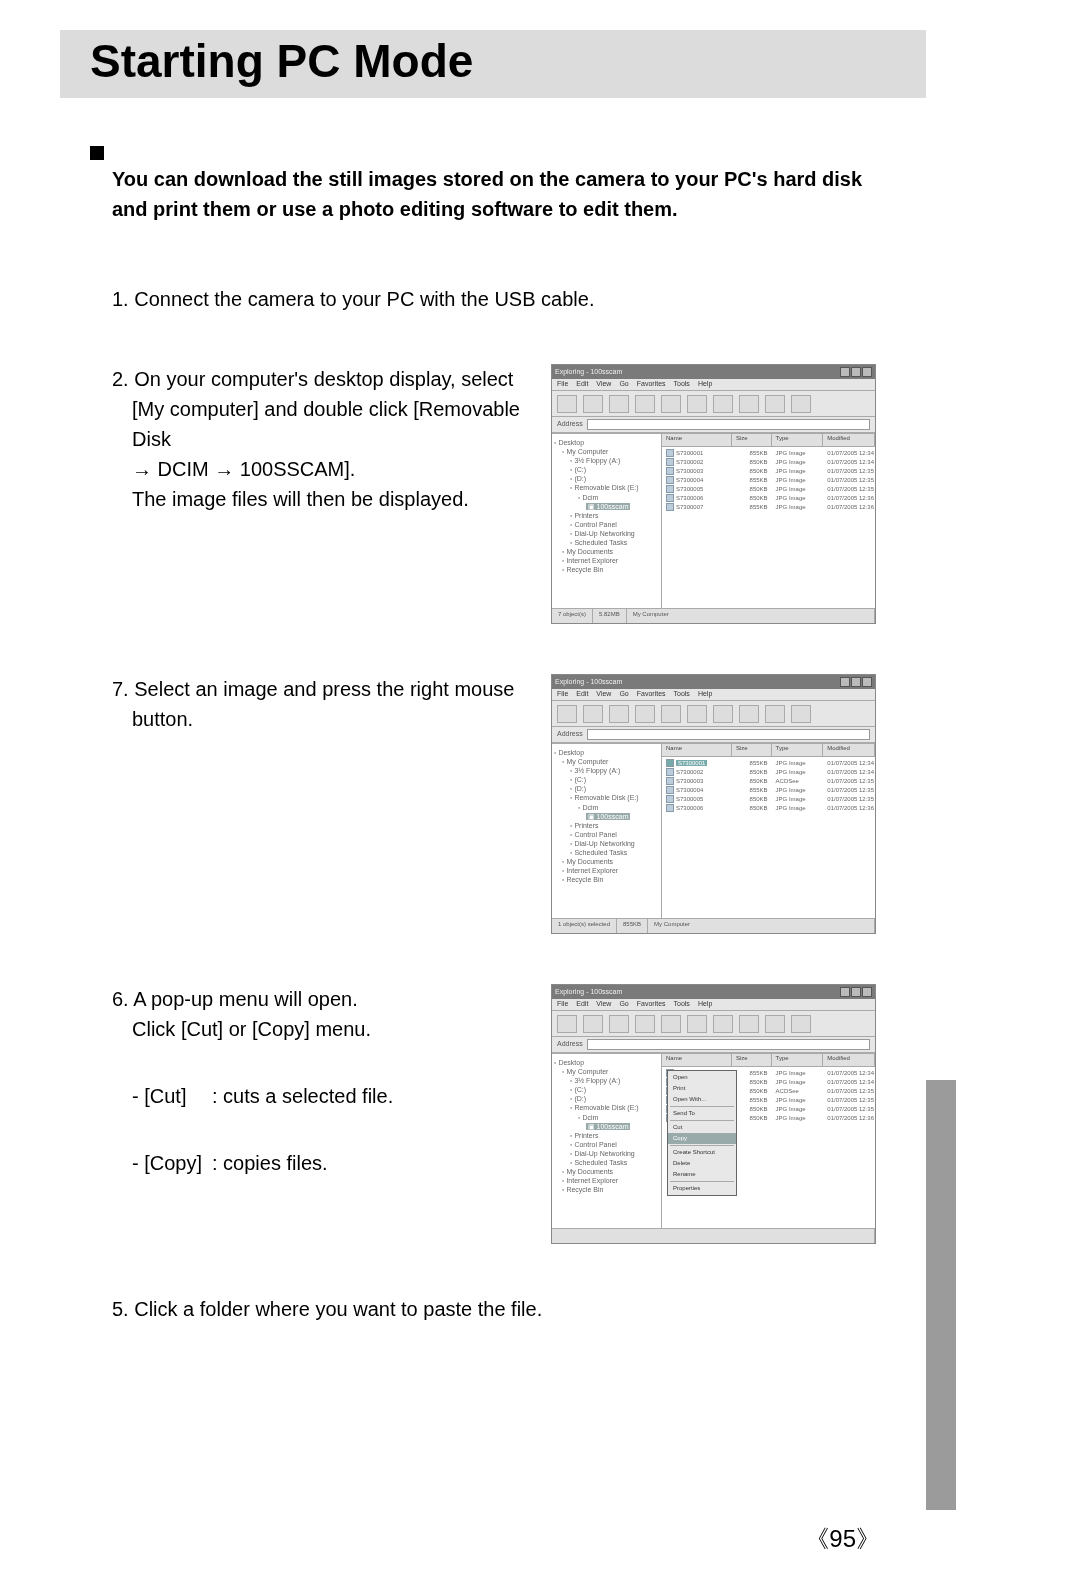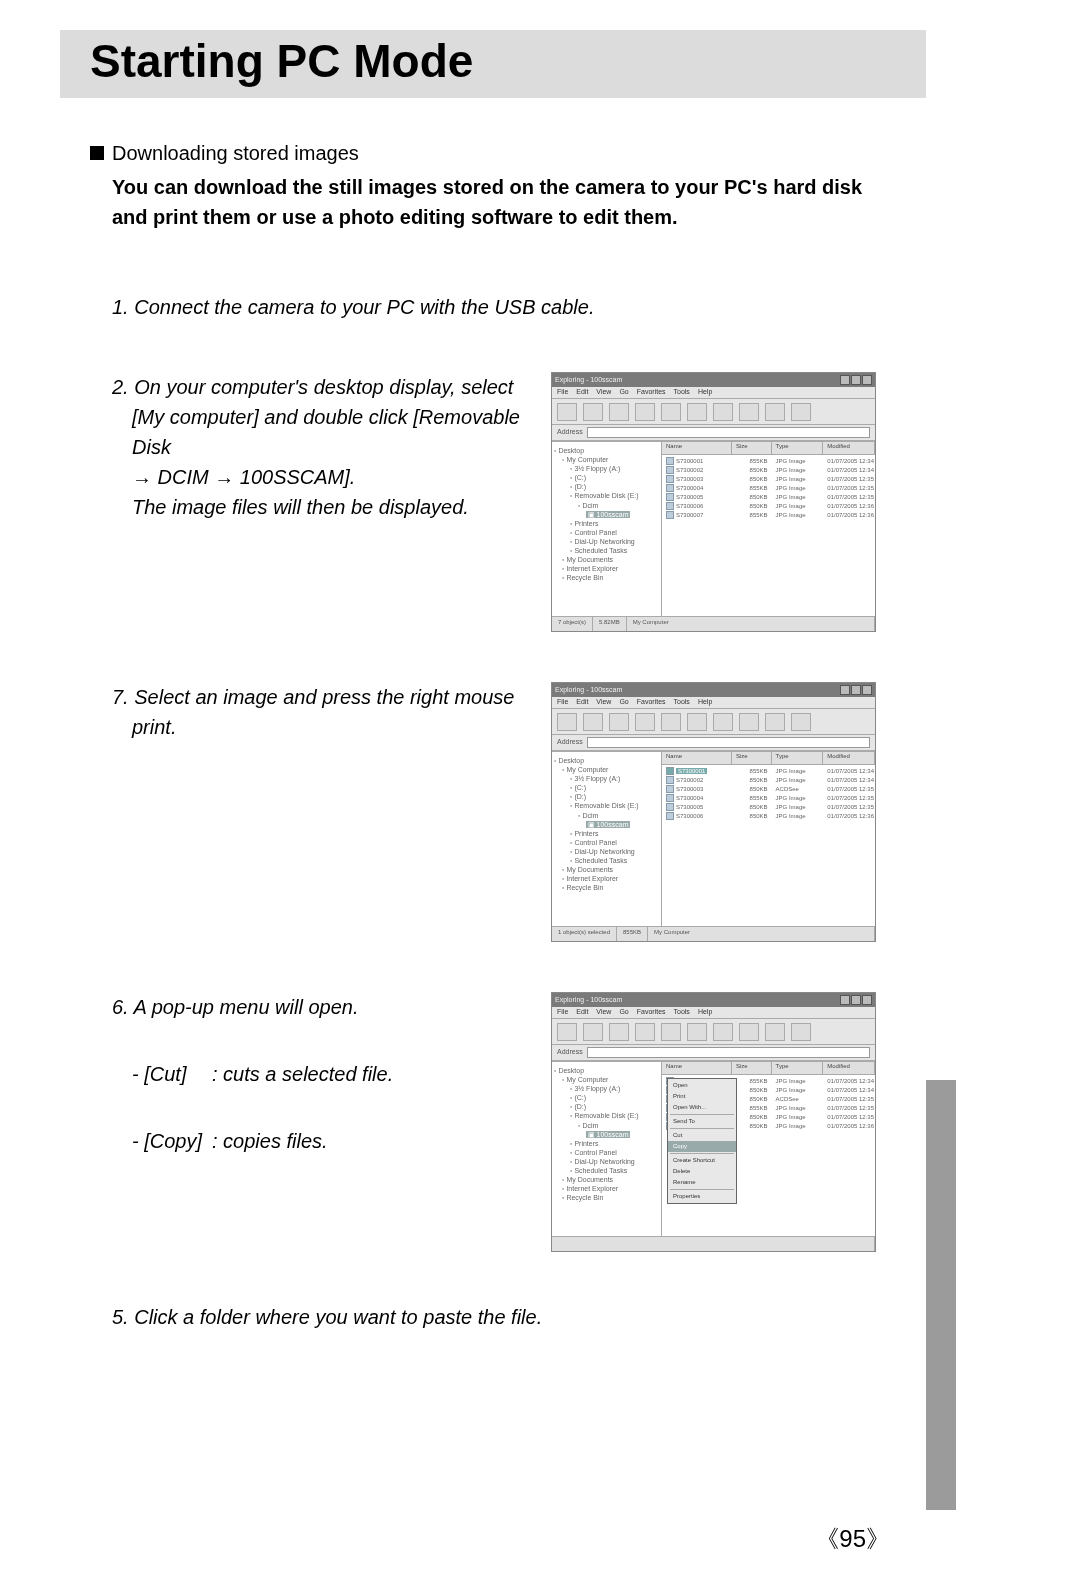--- a/index.html
+++ b/index.html
@@ -50,21 +50,20 @@
   }
   .step {
     display: flex;
     align-items: flex-start;
     margin-left: 22px;
     margin-bottom: 50px;
   }
   .step-text {
     flex: 1;
     padding-right: 20px;
-    font-style: italic;
   }
   .sub {
     margin-left: 20px;
   }
   .def-row { display: flex; margin-left: 20px; margin-top: 37px; }
   .def-key { width: 80px; }
   .explorer {
     width: 325px; height: 260px;
     flex: 0 0 auto;
     background: #cfcfcf;
@@ -130,37 +129,36 @@
     font-size:6px; padding:1px 0;
   }
   .popup div{ padding:1px 5px; color:#333; white-space:nowrap; }
   .popup .hl{ background:#9aa; color:#fff; }
   .popup hr{ border:none; border-top:1px solid #aaa; margin:1px 2px; }
   .side-tab {
     position:absolute; right:0; top:1080px;
     width:30px; height:430px; background:#9b9b9b;
   }
   .page-num {
-    position:absolute; bottom:30px; right:66px;
+    position:absolute; bottom:30px; right:76px;
     font-size:24px;
   }
   .page-num .angle { font-family: serif; }
 </style>
 </head>
 <body>
 
 <div class="page">
   <div class="title-band">
     <div class="title">Starting PC Mode</div>
   </div>
 
   <div class="content">
     <div class="section-heading">
       <span class="sq"></span>
-      <span>Downloading stored images</span>
     </div>
     <div class="intro">You can download the still images stored on the camera to your PC's hard disk and print them or use a photo editing software to edit them.</div>
 
     <div class="step">
       <div class="step-text">
         <span>1. Connect the camera to your PC with the USB cable.</span>
       </div>
     </div>
 
     <div class="step">
@@ -278,21 +276,21 @@
           <div>7 object(s)</div>
           <div>5.82MB</div>
           <div style="flex:1">My Computer</div>
         </div>
       </div>
     </div>
 
     <div class="step" style="margin-top:30px">
       <div class="step-text">
         <div>7. Select an image and press the right mouse</div>
-        <div class="sub">print.</div>
+        <div class="sub">button.</div>
       </div>
 
       <div class="explorer">
         <div class="ex-titlebar">
           <span class="t">Exploring - 100sscam</span>
           <span class="ex-ctrl"></span>
           <span class="ex-ctrl"></span>
           <span class="ex-ctrl"></span>
         </div>
         <div class="ex-menu">
@@ -389,20 +387,21 @@
           <div>1 object(s) selected</div>
           <div>855KB</div>
           <div style="flex:1">My Computer</div>
         </div>
       </div>
     </div>
 
     <div class="step" style="margin-top:50px">
       <div class="step-text">
         <div>6. A pop-up menu will open.</div>
+        <div class="sub">Click [Cut] or [Copy] menu.</div>
         <div class="def-row">
           <span class="def-key">- [Cut]</span>
           <span>: cuts a selected file.</span>
         </div>
         <div class="def-row">
           <span class="def-key">- [Copy]</span>
           <span>: copies files.</span>
         </div>
       </div>
 

